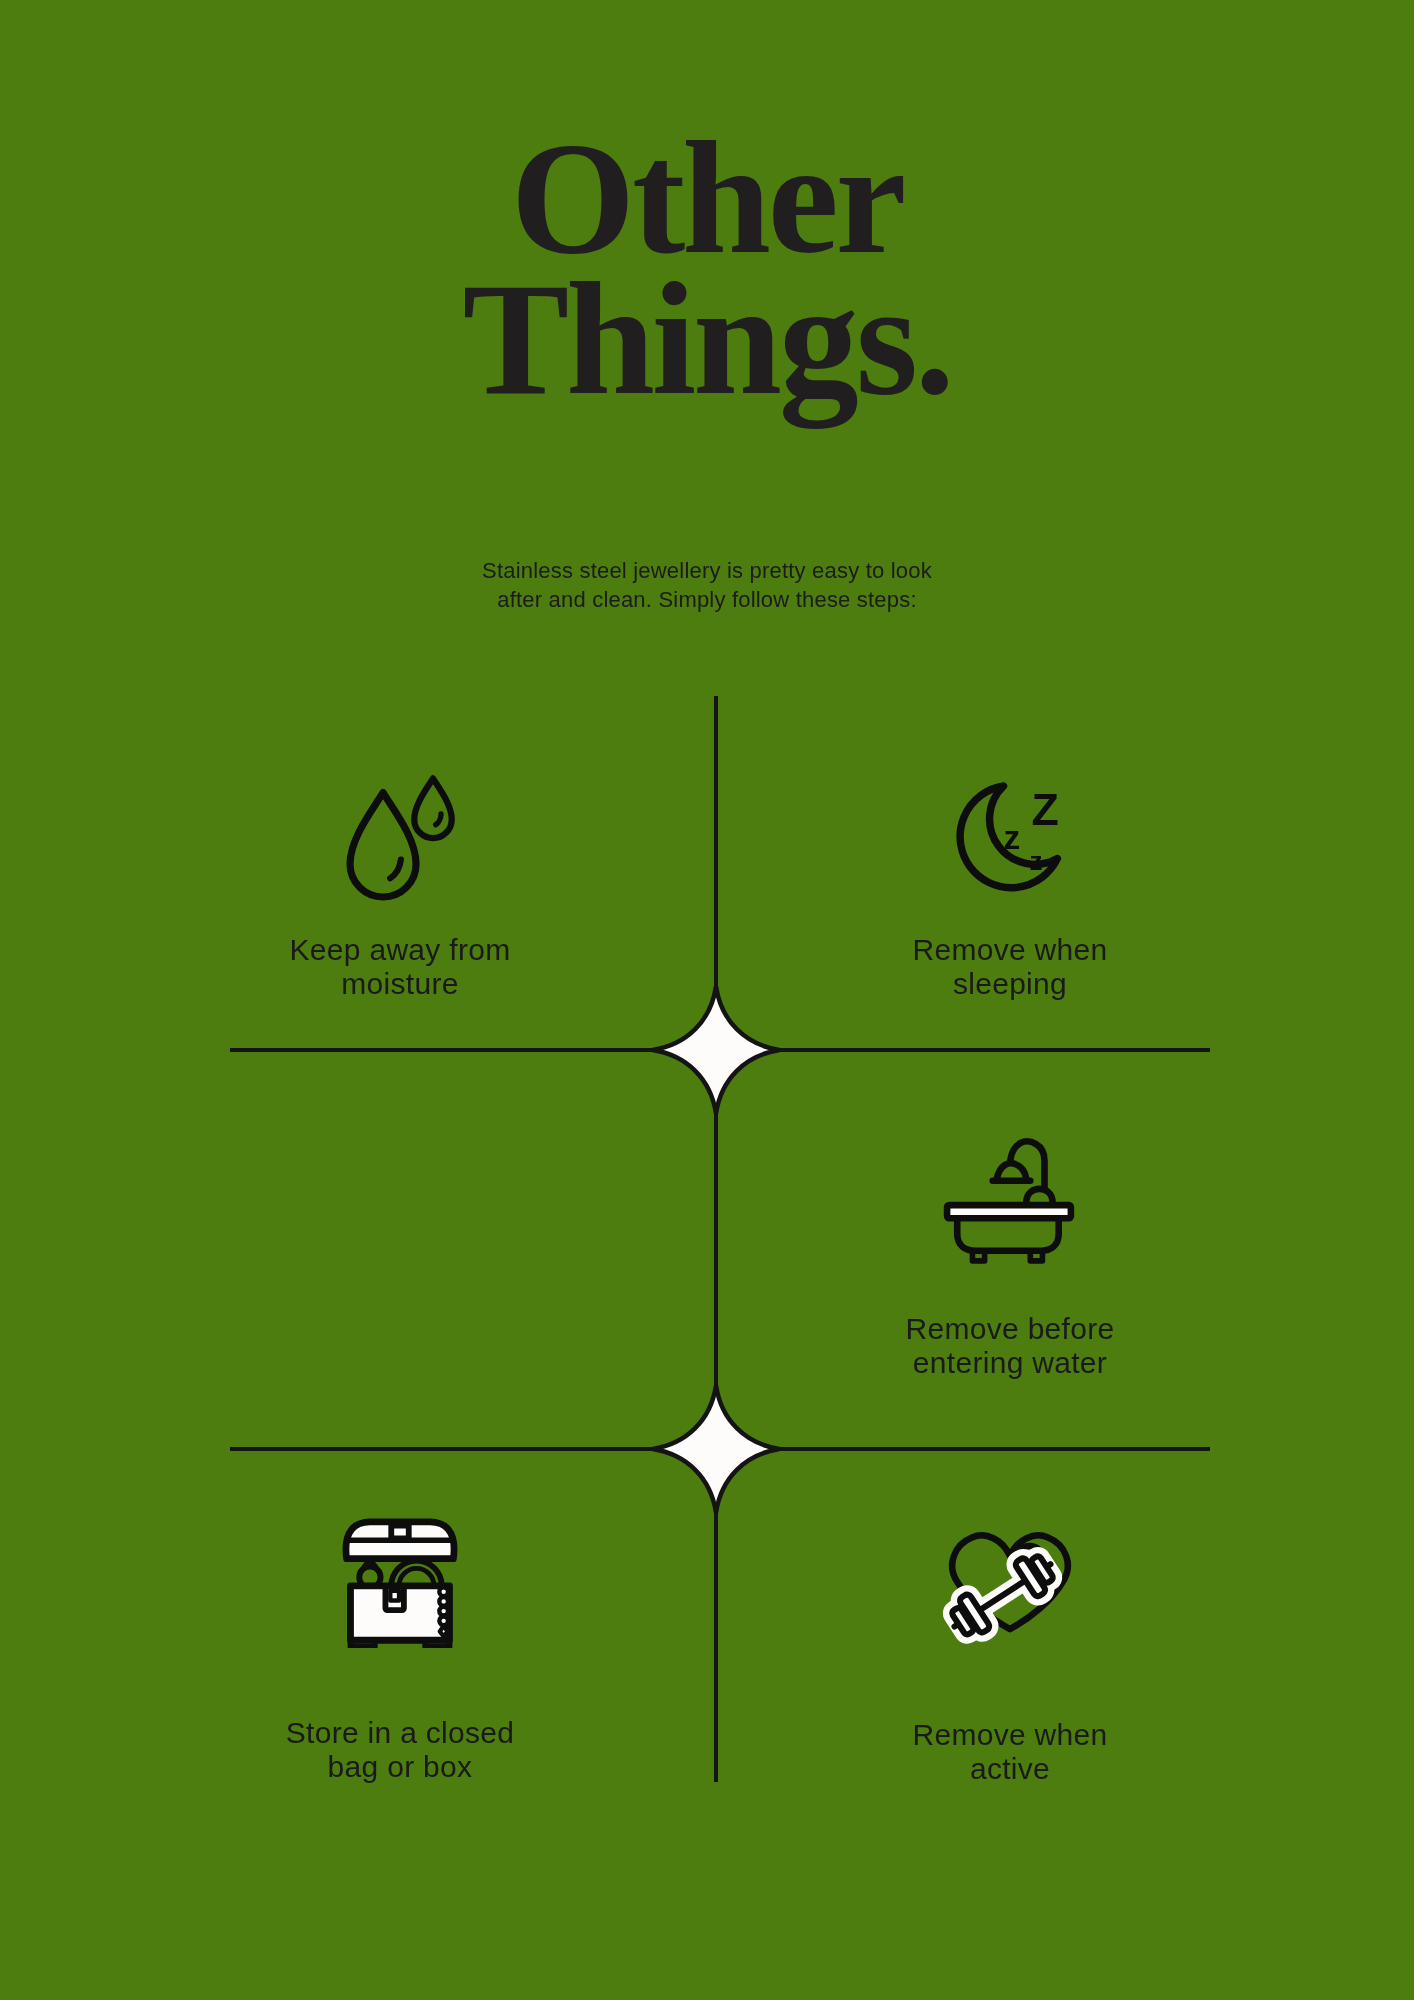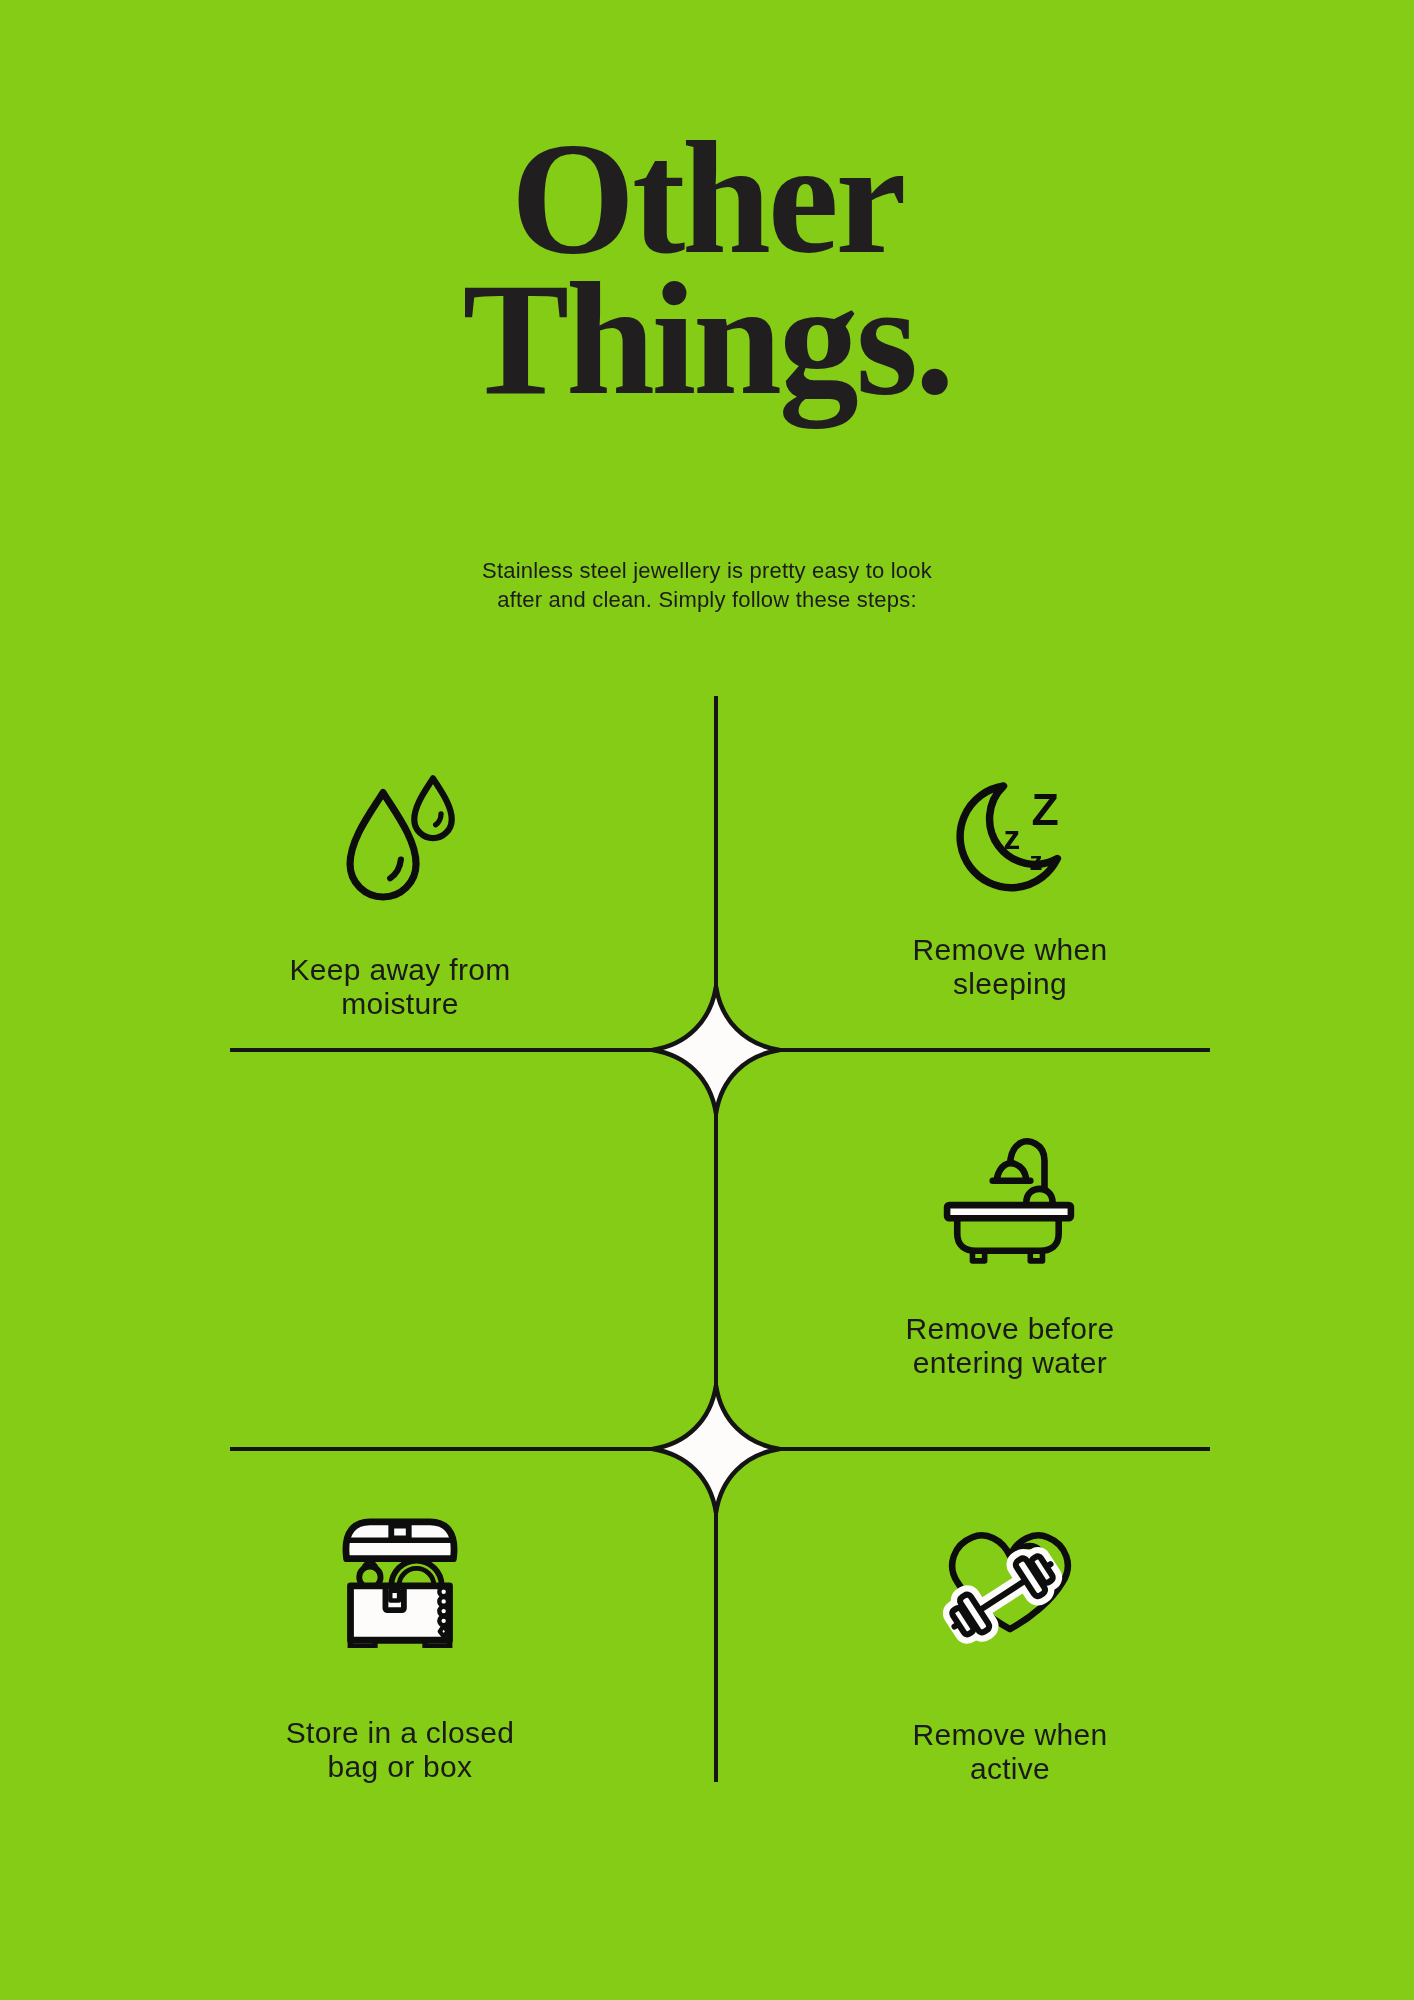--- a/index.html
+++ b/index.html
@@ -1,16 +1,16 @@
 <!DOCTYPE html>
 <html><head>
 <meta charset="utf-8">
 <style>
   html,body{margin:0;padding:0;background:#fdfcfa;}
-  .poster{position:relative;width:1414px;height:2000px;background:#84cc16;overflow:hidden;
+  .poster{position:relative;width:1414px;height:2000px;background:#4d7c0f;overflow:hidden;
           font-family:"Liberation Sans",sans-serif;color:#161616;}
   .title{position:absolute;top:128px;left:0;width:100%;text-align:center;
          font-family:"Liberation Serif",serif;font-weight:700;font-size:160px;line-height:.88;
          letter-spacing:-.02em;color:#201e1e;white-space:pre-line;}
   .subtitle{position:absolute;top:556px;left:0;width:100%;text-align:center;
             font-size:22px;line-height:1.32;letter-spacing:.2px;color:#1c1c1c;white-space:pre-line;}
   .vline,.hline{position:absolute;background:#151515;}
   .vline{width:4px;}
   .hline{height:4px;}
   .star{position:absolute;width:132px;height:132px;}
@@ -39,21 +39,21 @@
   <div class="hline" style="left:230px;top:1048px;width:980px;"></div>
   <div class="hline" style="left:230px;top:1447px;width:980px;"></div>
 
   <svg class="star" style="left:650px;top:984px;" viewBox="0 0 100 100">
     <path d="M50 2 C54 28 72 46 98 50 C72 54 54 72 50 98 C46 72 28 54 2 50 C28 46 46 28 50 2 Z" fill="#fdfcfa" stroke="#141414" stroke-width="3.4" stroke-linejoin="round"></path>
   </svg>
   <svg class="star" style="left:650px;top:1383px;" viewBox="0 0 100 100">
     <path d="M50 2 C54 28 72 46 98 50 C72 54 54 72 50 98 C46 72 28 54 2 50 C28 46 46 28 50 2 Z" fill="#fdfcfa" stroke="#141414" stroke-width="3.4" stroke-linejoin="round"></path>
   </svg>
 
-  <div class="cell r1" style="left:190px;top:755px;gap:20px;">
+  <div class="cell r1" style="left:190px;top:755px;">
     <div class="icon-slot">
       <svg width="118" height="132" viewBox="0 0 132 148">
         <path class="st" stroke-width="8" d="M47 22 C60 43 84 74 84 102 C84 123 67 139 47 139 C27 139 10 123 10 102 C10 74 34 43 47 22 Z"></path>
         <path class="st" stroke-width="7" d="M55 118 C61 114 66 106 67 97"></path>
         <path class="st" stroke-width="7" d="M103 6 C111 19 124 36 124 52 C124 64 114 73 103 73 C92 73 82 64 82 52 C82 36 95 19 103 6 Z"></path>
         <path class="st" stroke-width="6" d="M106 58 C109 56 112 51 112 46"></path>
       </svg>
     </div>
     <div class="caption">Keep away from
 moisture</div>

